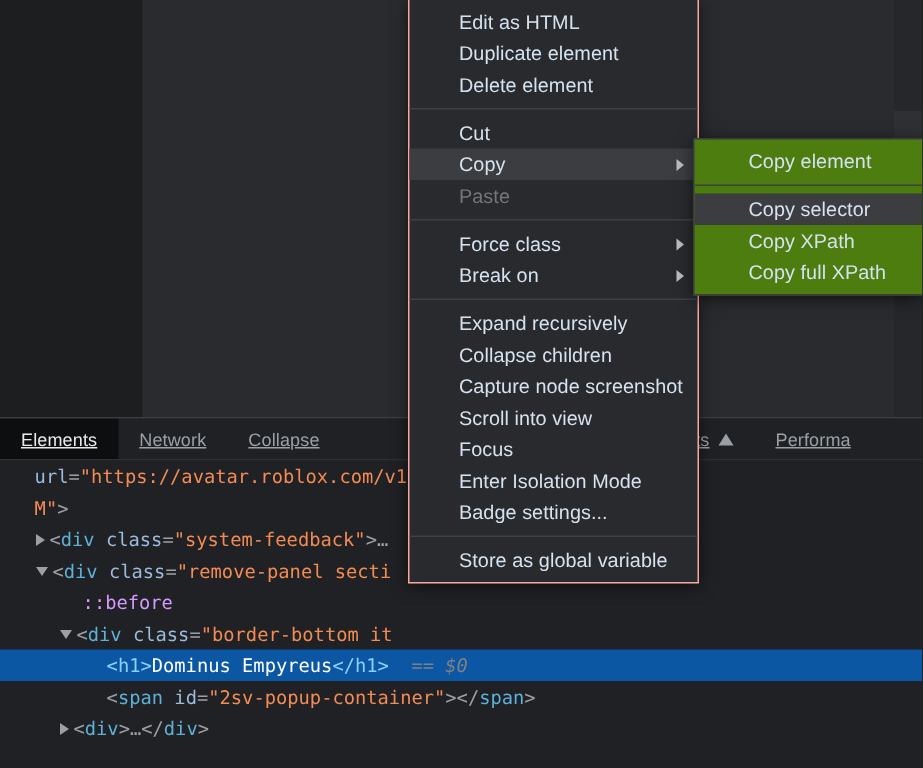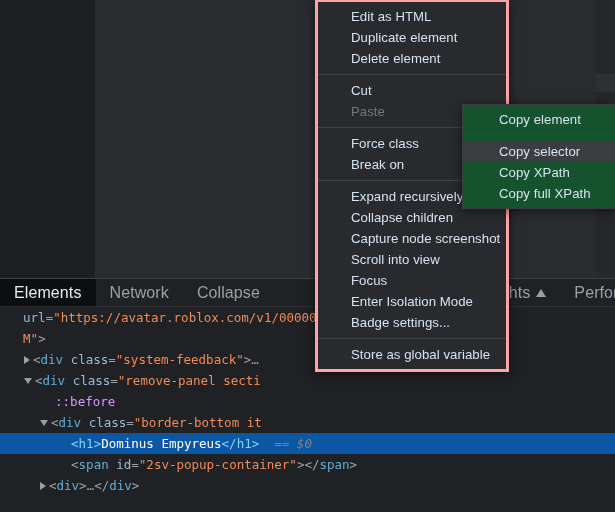--- a/index.html
+++ b/index.html
@@ -58,24 +58,25 @@
     background: #202124;
     display: flex;
     align-items: stretch;
     border-bottom: 1px solid #2f3033;
     overflow: hidden;
   }
   .tab {
     display: flex;
     align-items: center;
     padding: 0 14px;
-    font-size: 16px;
+    font-size: 12px;
     color: #9aa0a6;
     white-space: nowrap;
     letter-spacing: 0.1px;
+    text-decoration: underline;
   }
   .tab.active {
     background: #0d0e10;
     color: #e8eaed;
   }
   .tab .tri {
     display: inline-block;
     margin-left: 6px;
     width: 0; height: 0;
     border-left: 5px solid transparent;
@@ -130,26 +131,25 @@
     border-right: 4.5px solid transparent;
     border-top: 6px solid #9aa0a6;
   }
 
   
   #ctx-menu {
     position: absolute;
     left: 272px; top: -1px;
     width: 194px;
     background: #282a2d;
-    border: 3px solid #fca5a5;
+    border: 1px solid #fca5a5;
     box-shadow: 0 2px 10px rgba(0,0,0,0.55);
     padding: 4px 0 4px 0;
     z-index: 50;
     box-sizing: border-box;
-    margin-left: 43px;
   }
   .mi {
     position: relative;
     height: 21px;
     line-height: 21px;
     padding-left: 33px;
     padding-right: 22px;
     font-size: 13.2px;
     color: #d6e2f0;
     white-space: nowrap;
@@ -169,23 +169,23 @@
   }
   .msep {
     height: 1px;
     background: #3e4043;
     margin: 5px 0 5px 0;
   }
 
   
   #ctx-submenu {
     position: absolute;
-    left: 462px; top: 104px;
+    left: 462px; top: 92px;
     width: 153px;
-    background: #14532d;
+    background: #4d7c0f;
     border: 1px solid #3a3c3f;
     border-right: none;
     box-shadow: 0 2px 10px rgba(0,0,0,0.55);
     padding: 4px 0 4px 0;
     z-index: 60;
     box-sizing: border-box;
   }
   #ctx-submenu .mi { padding-left: 36px; }
 </style>
 </head>
@@ -231,20 +231,21 @@
       <div class="dom-line" style="padding-left: 40px;"><span class="arrow closed"></span><span class="punct">&lt;</span><span class="tagc">div</span><span class="punct">&gt;…&lt;/</span><span class="tagc">div</span><span class="punct">&gt;</span></div>
     </div>
 </div>
 
 <div id="ctx-menu">
     <div class="mi"><span>Edit as HTML</span></div>
     <div class="mi"><span>Duplicate element</span></div>
     <div class="mi"><span>Delete element</span></div>
     <div class="msep"></div>
     <div class="mi"><span>Cut</span></div>
+    <div class="mi hl"><span>Copy</span><span class="chev"></span></div>
     <div class="mi disabled"><span>Paste</span></div>
     <div class="msep"></div>
     <div class="mi"><span>Force class</span><span class="chev"></span></div>
     <div class="mi"><span>Break on</span><span class="chev"></span></div>
     <div class="msep"></div>
     <div class="mi"><span>Expand recursively</span></div>
     <div class="mi"><span>Collapse children</span></div>
     <div class="mi"><span>Capture node screenshot</span></div>
     <div class="mi"><span>Scroll into view</span></div>
     <div class="mi"><span>Focus</span></div>

